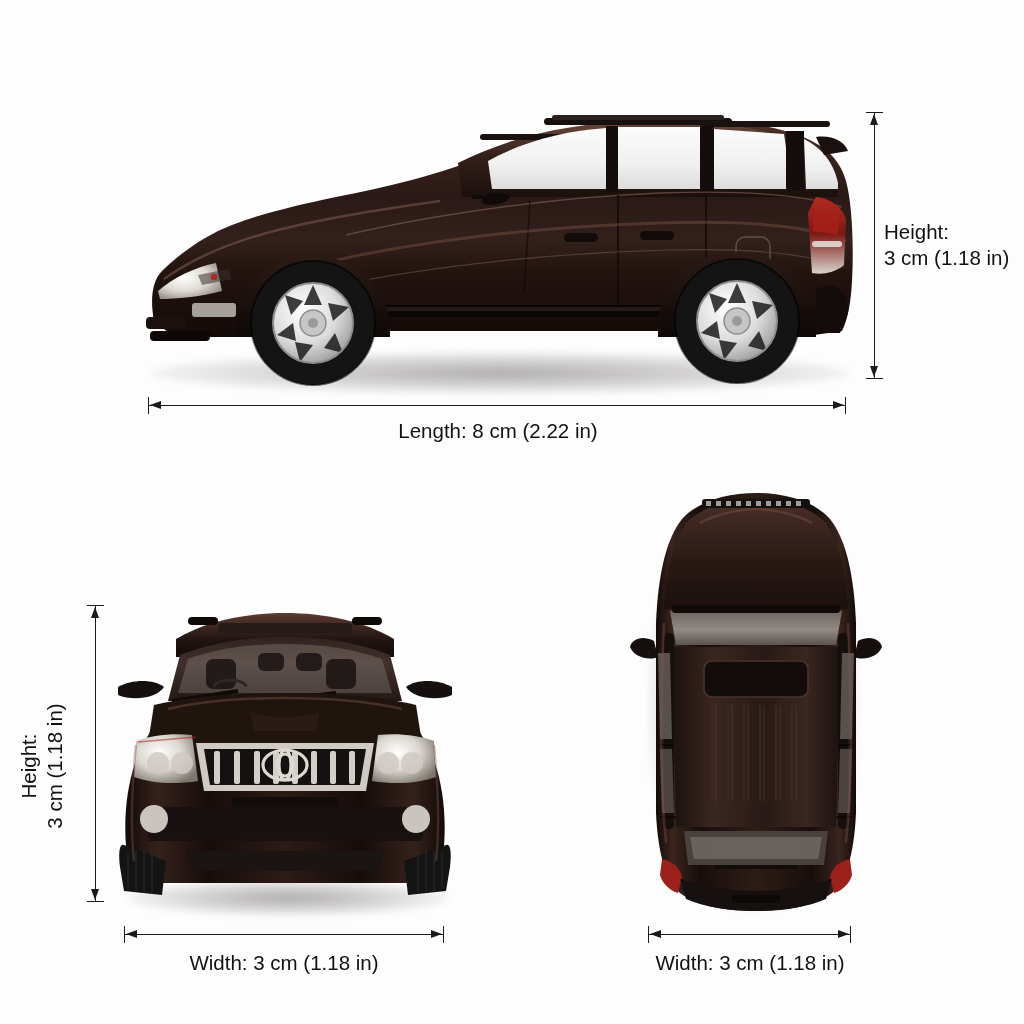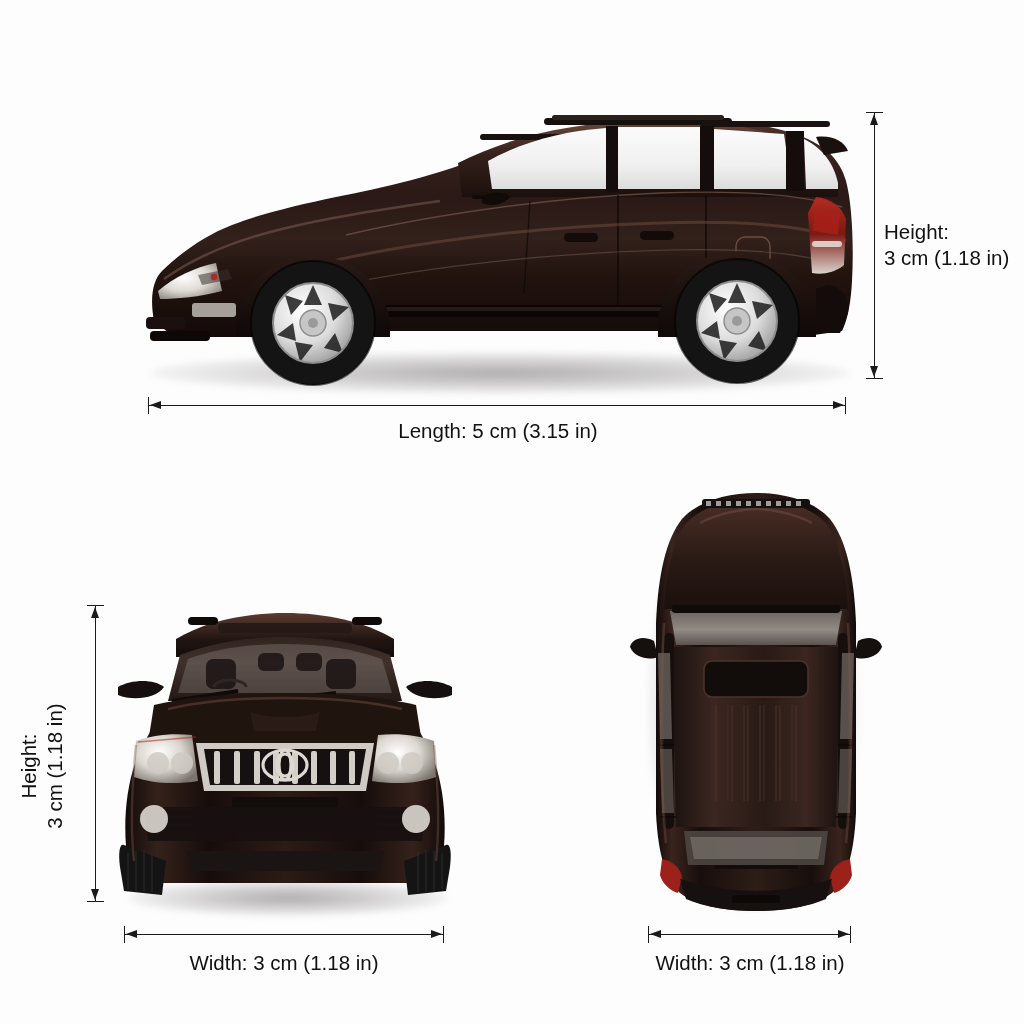--- a/index.html
+++ b/index.html
@@ -184,21 +184,21 @@
       <circle cx="597" cy="236" r="40" fill="none" stroke="#8d8d8d" stroke-width="2"></circle>
     </svg>
   </div>
 
   <div>
     <div class="cap-v" style="left:148px;top:397px;"></div>
     <div class="cap-v" style="left:845px;top:397px;"></div>
     <div class="dim-line-h" style="left:149px;top:405px;width:696px;"></div>
     <div class="arrow arrow-left" style="left:150px;top:401px;"></div>
     <div class="arrow arrow-right" style="left:833px;top:401px;"></div>
-    <div class="dim-label" style="left:0px;top:418px;width:996px;text-align:center;font-size:20.5px;">Length: 5 cm (3.15 in)</div>
+    <div class="dim-label" style="left:0px;top:418px;width:996px;text-align:center;font-size:20.5px;">Length: 8 cm (2.22 in)</div>
   </div>
 
   <div>
     <div class="cap-h" style="left:866px;top:112px;"></div>
     <div class="cap-h" style="left:866px;top:378px;"></div>
     <div class="dim-line-v" style="left:874px;top:113px;height:265px;"></div>
     <div class="arrow arrow-up" style="left:870px;top:114px;"></div>
     <div class="arrow arrow-down" style="left:870px;top:366px;"></div>
     <div class="dim-label" style="left:884px;top:219px;font-size:20.5px;">Height:</div>
     <div class="dim-label" style="left:884px;top:245px;font-size:20.5px;">3 cm (1.18 in)</div>

